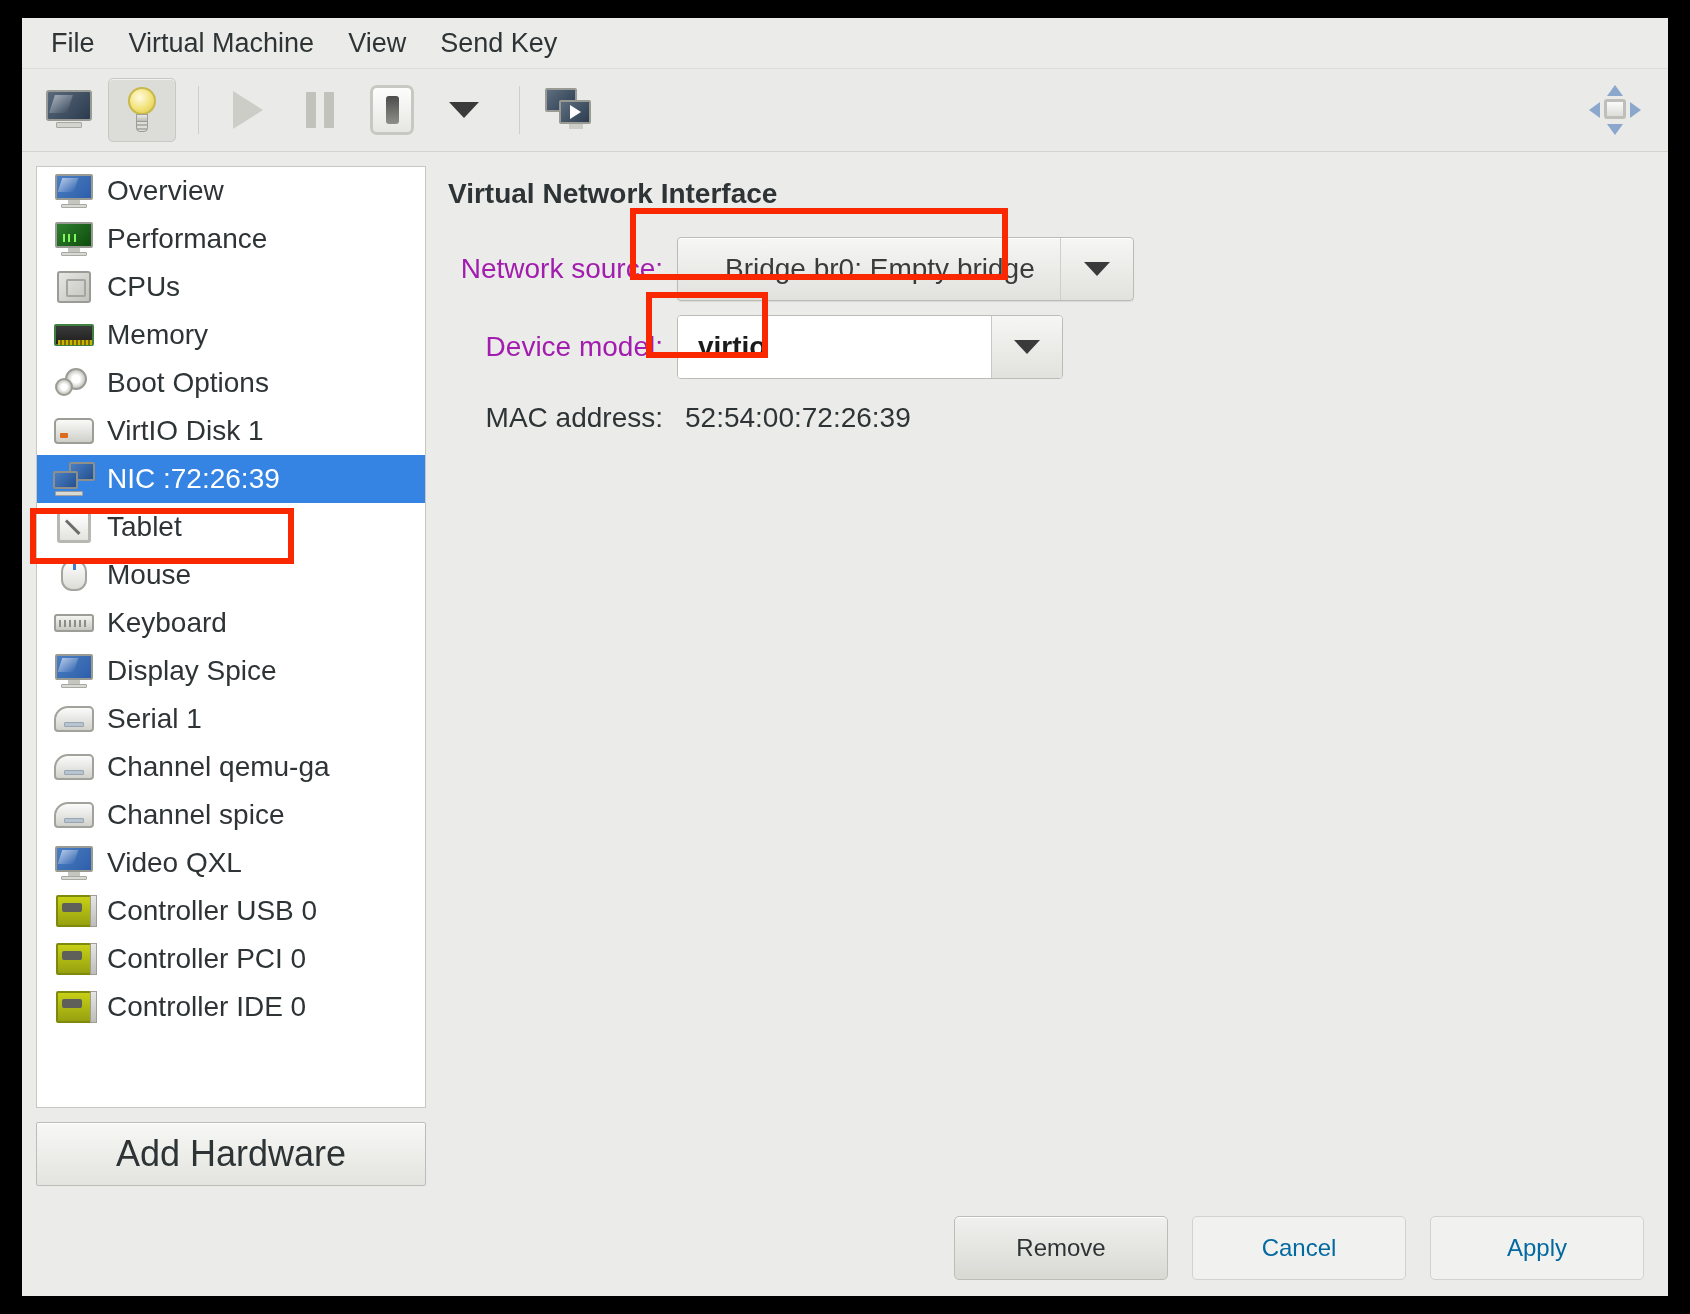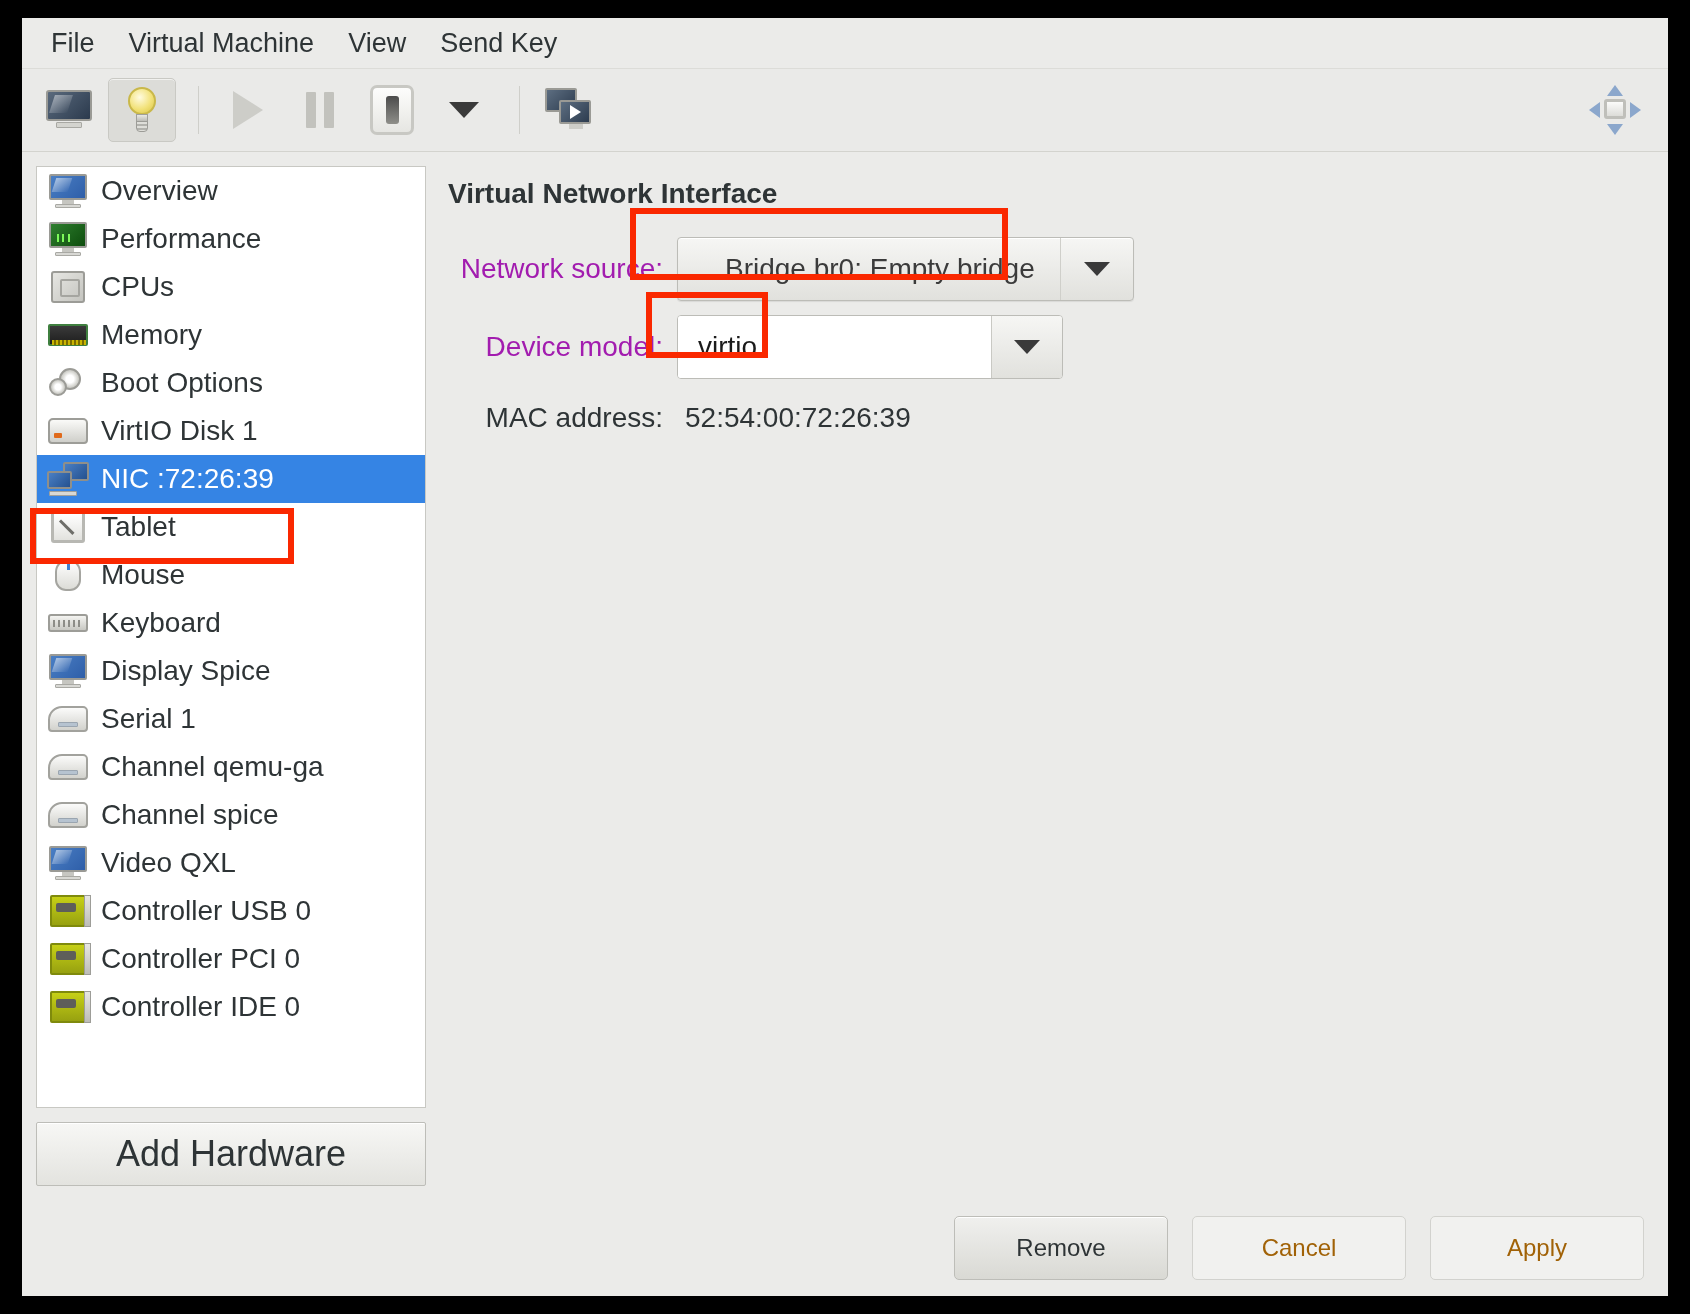--- a/index.html
+++ b/index.html
@@ -71,21 +71,21 @@
   .hw-list{
     flex:1 1 auto;
     background:#ffffff;
     border:1px solid #c8c8c3;
     overflow:hidden;
     position:relative;
   }
   .hw-row{
     height:48px;
     display:flex;align-items:center;
-    padding-left:10px;
+    padding-left:16px;
     gap:12px;
     position:relative;
   }
   .hw-row.selected{background:#3584e4;}
   .hw-row.selected .hw-label{color:#ffffff;}
   .hw-label{
     font-size:28px;color:#2e3436;
     white-space:nowrap;
   }
   .hw-icon{
@@ -149,20 +149,21 @@
   }
   .combo-entry{
     position:relative;
     width:384px;height:62px;
     display:flex;align-items:stretch;
     border:1px solid #bcbcb7;
     border-radius:4px;
     background:#ffffff;
     box-shadow:inset 0 1px 2px rgba(0,0,0,.07);
     overflow:hidden;
+    font-weight:bold;
   }
   .combo-entry .entry-text{
     flex:1 1 auto;
     display:flex;align-items:center;
     padding-left:20px;
     font-size:28px;color:#1b1b1b;
     background:#ffffff;
   }
   .combo-entry .entry-arrow{
     width:70px;flex:0 0 70px;
@@ -201,21 +202,21 @@
     border:1px solid #bdbdb8;
   }
   .btn.enabled{
     background:linear-gradient(#f0f0ee,#d9d9d4);
     box-shadow:inset 0 1px 0 #ffffff;
     color:#2e3436;
   }
   .btn.disabled{
     background:#f1f1ef;
     border:1px solid #d2d2ce;
-    color:#a16207;
+    color:#0369a1;
   }
 
   
   .annot{
     position:absolute;
     border:6px solid #fa2800;
     box-sizing:border-box;
     pointer-events:none;
     z-index:50;
   }

